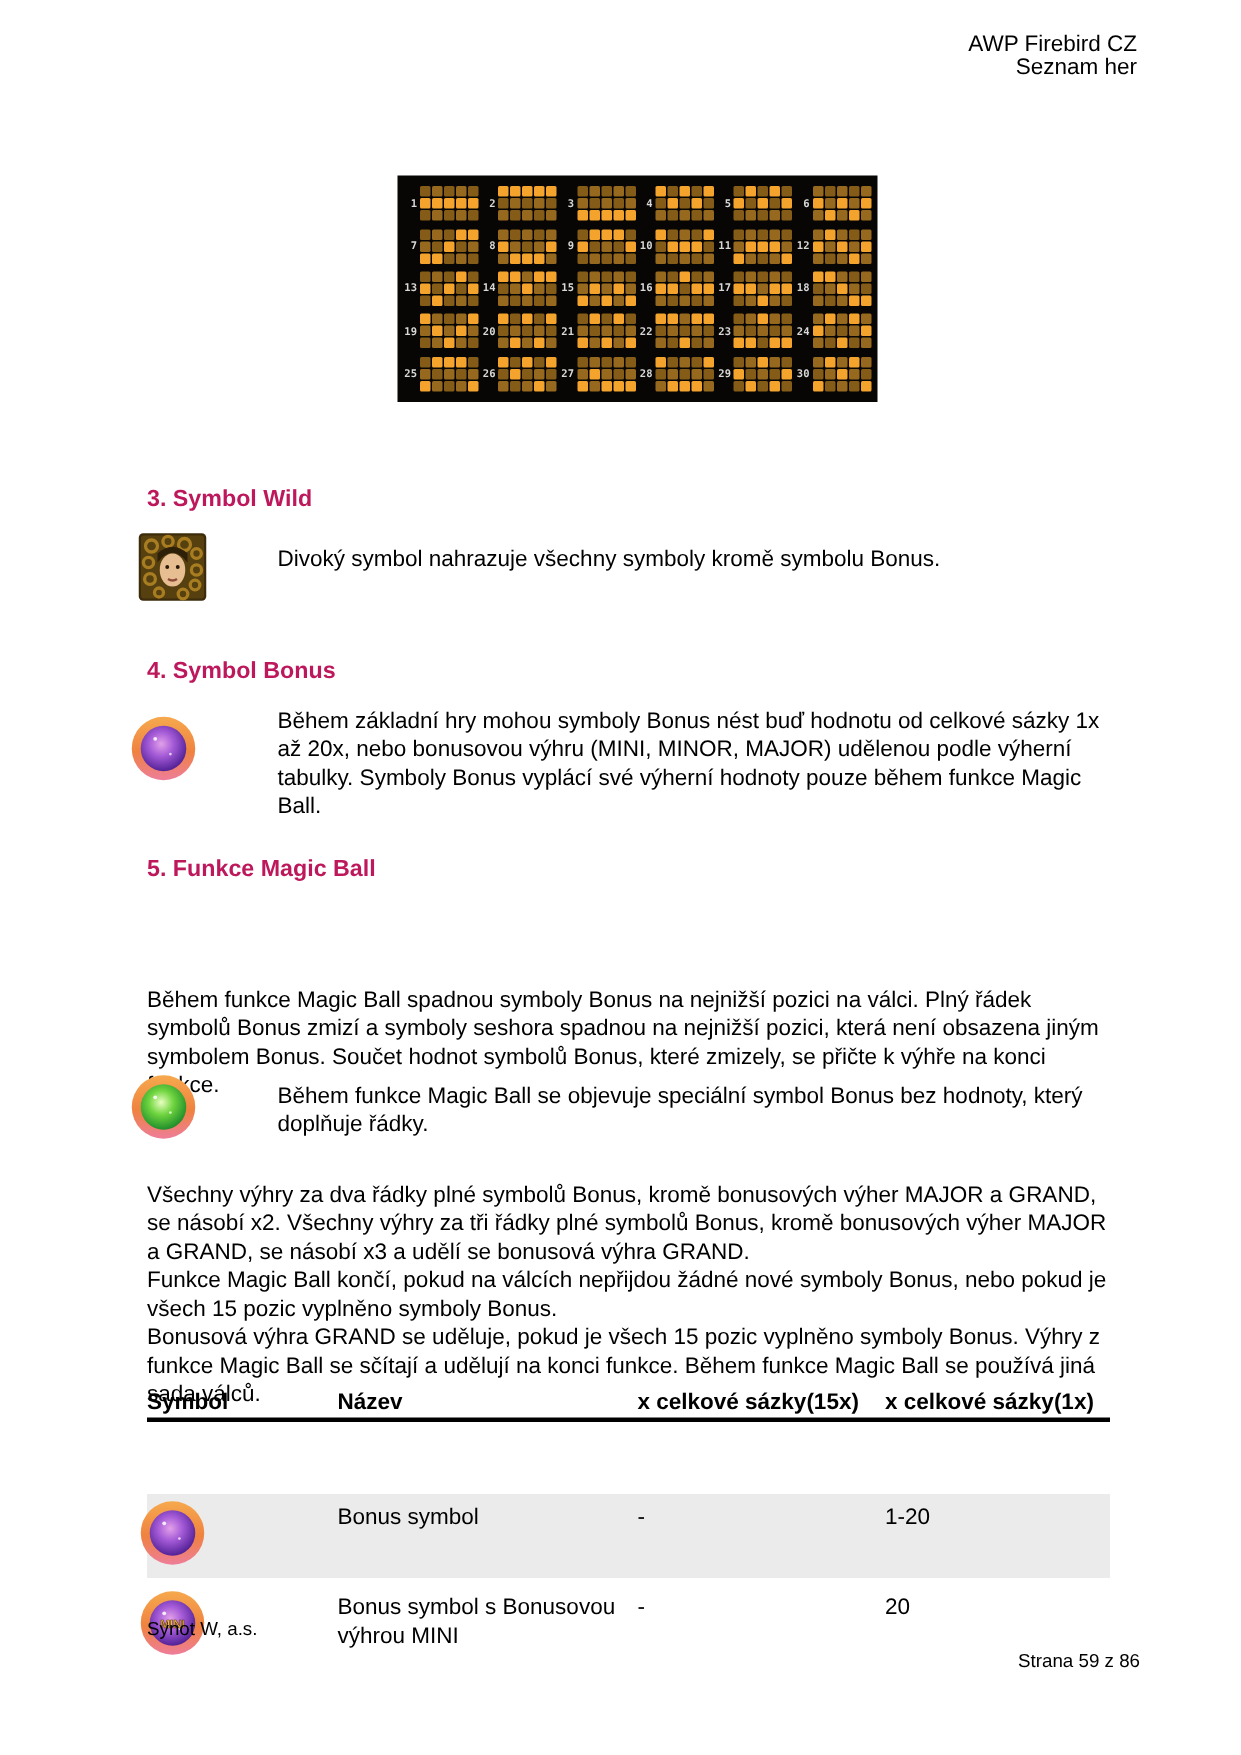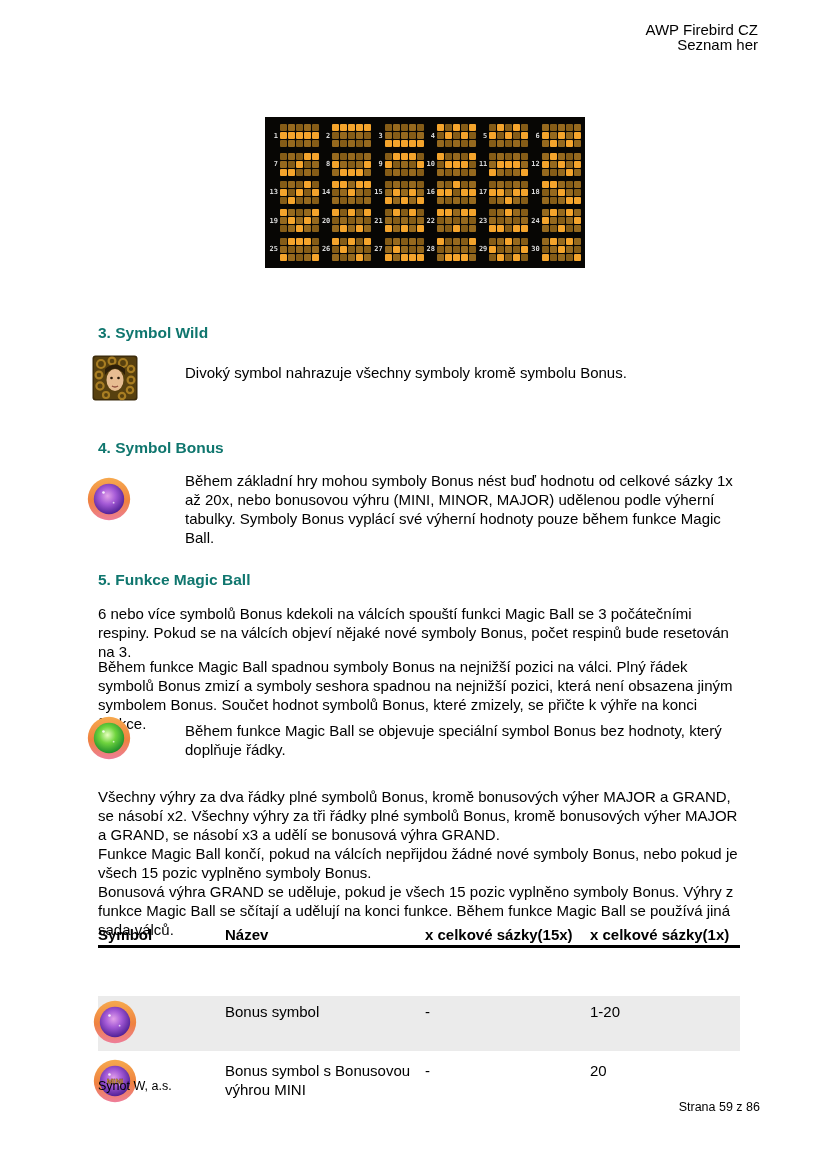--- a/index.html
+++ b/index.html
@@ -1,20 +1,20 @@
 <!DOCTYPE html>
 <html><head>
 <meta charset="utf-8">
 <style>
   html,body{margin:0;padding:0;background:#ffffff;}
   .page{position:relative;width:827px;height:1170px;background:#fff;
         font-family:"Liberation Sans",sans-serif;color:#000;overflow:hidden;}
   .hdr{position:absolute;top:22px;right:69px;text-align:right;font-size:15px;line-height:15px;}
   .hdr .t1{}
-  .sec-heading{position:absolute;left:98px;font-size:15.5px;font-weight:bold;color:#0f766e;}
+  .sec-heading{position:absolute;left:98px;font-size:15.5px;font-weight:bold;color:#be185d;}
   .para{position:absolute;left:98px;width:646px;font-size:15px;line-height:19px;}
   .indent{left:185px;width:557px;}
   .icon-abs{position:absolute;width:46px;height:46px;}
   .icon-abs svg{display:block;}
   
   .paylines{position:absolute;left:265px;top:117px;width:320px;height:151px;background:#070604;
             display:grid;grid-template-columns:repeat(6,1fr);grid-template-rows:repeat(5,1fr);
             padding:6px 4px;box-sizing:border-box;column-gap:2px;row-gap:3px;}
   .pl-item{display:flex;align-items:center;gap:2px;}
   .pl-num{color:#d8d8d8;font-size:7px;font-weight:bold;width:9px;text-align:right;flex:none;
@@ -704,21 +704,20 @@
       <svg viewBox="0 0 50 50" width="46" height="46">
         <circle cx="25" cy="25" r="23" fill="url(#ringGrad)"></circle>
         <circle cx="25" cy="25" r="16.5" fill="url(#purpleGrad)"></circle>
         <circle cx="19" cy="18" r="1.4" fill="#fff" opacity="0.85"></circle>
         <circle cx="30" cy="29" r="1" fill="#fff" opacity="0.7"></circle>
       </svg>
     </div>
   <div class="para indent" style="top:471px">Během základní hry mohou symboly Bonus nést buď hodnotu od celkové sázky 1x až 20x, nebo bonusovou výhru (MINI, MINOR, MAJOR) udělenou podle výherní tabulky. Symboly Bonus vyplácí své výherní hodnoty pouze během funkce Magic Ball.</div>
 
   <div class="sec-heading" style="top:571px">5. Funkce Magic Ball</div>
-  <div class="para" style="top:604px">6 nebo více symbolů Bonus kdekoli na válcích spouští funkci Magic Ball se 3 počátečními respiny. Pokud se na válcích objeví nějaké nové symboly Bonus, počet respinů bude resetován na 3.</div>
   <div class="para" style="top:657px">Během funkce Magic Ball spadnou symboly Bonus na nejnižší pozici na válci. Plný řádek symbolů Bonus zmizí a symboly seshora spadnou na nejnižší pozici, která není obsazena jiným symbolem Bonus. Součet hodnot symbolů Bonus, které zmizely, se přičte k výhře na konci funkce.</div>
 
   <div class="icon-abs" style="left:86px;top:715px" id="green-icon">
       <svg viewBox="0 0 50 50" width="46" height="46">
         <circle cx="25" cy="25" r="23" fill="url(#ringGrad)"></circle>
         <circle cx="25" cy="25" r="16.5" fill="url(#greenGrad)"></circle>
         <circle cx="19" cy="18" r="1.4" fill="#fff" opacity="0.85"></circle>
         <circle cx="30" cy="29" r="1" fill="#fff" opacity="0.7"></circle>
       </svg>
     </div>

